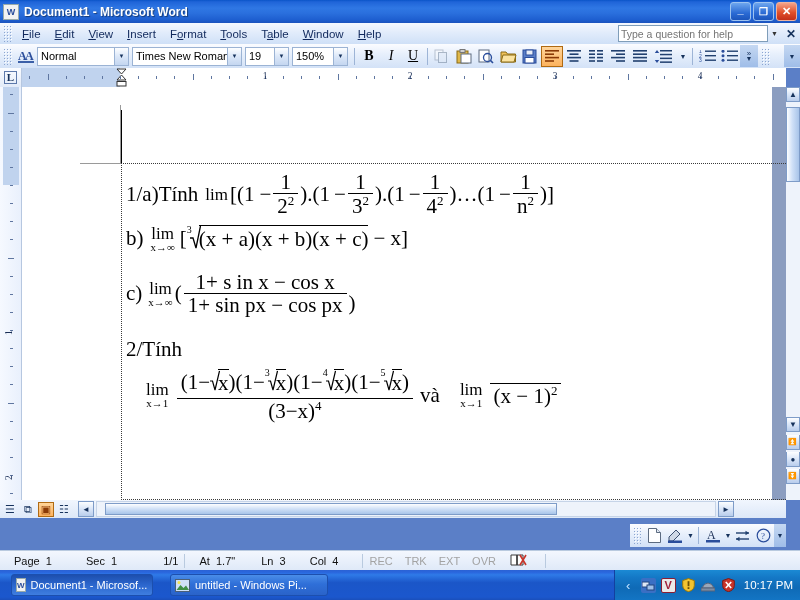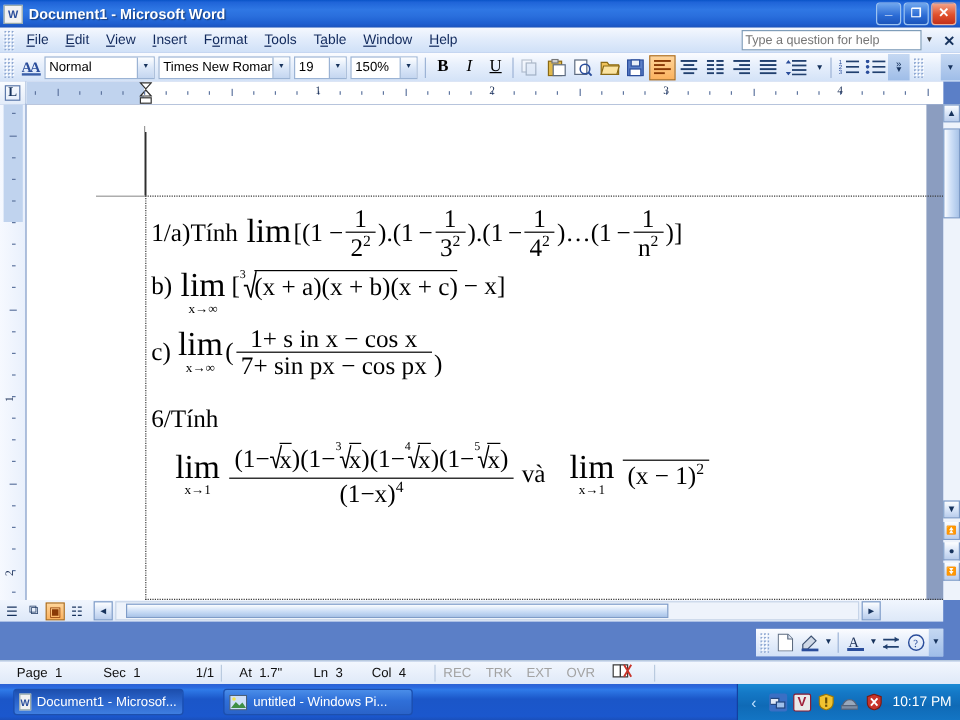--- a/index.html
+++ b/index.html
@@ -104,21 +104,21 @@
   .textbox{ position:absolute; border:1px dotted #3a3a3a; }
 
   .math{ position:absolute; font-family:"Liberation Serif",serif; color:#000; }
   .mline{ font-size:21px; white-space:nowrap; display:flex; align-items:center; }
   .frac{ display:inline-flex; flex-direction:column; align-items:center; vertical-align:middle;
     margin:0 2px; }
   .frac .num{ padding:0 4px; line-height:1.05;}
   .frac .den{ padding:0 4px; line-height:1.05;}
   .frac .bar{ width:100%; height:1px; background:#000; }
   .lim{ display:inline-flex; flex-direction:column; align-items:center; margin:0 2px; }
-  .lim .big{ font-size:28px; line-height:1; }
+  .lim .big{ font-size:17px; line-height:1; }
   .lim .sub{ font-size:11px; line-height:1.1; margin-top:-1px;}
   sup{ font-size:.62em; vertical-align:super; }
   .rad{ display:inline-flex; align-items:stretch; }
   .radidx{ font-size:10px; align-self:flex-start; margin-right:-2px; margin-top:-1px;}
   .radbody{ border-top:1px solid #000; padding-top:0px; margin-left:-1px;}
 
   
   .viewbar{ position:absolute; left:0; top:500px; width:786px; height:18px;
      background:linear-gradient(180deg,#f1f6fe,#dde8f8); display:flex; align-items:center; }
   .vbtn{ width:16px;height:15px; margin-left:2px; display:flex;align-items:center;justify-content:center;
@@ -570,26 +570,26 @@
         <span>c)</span>
         <span style="width:4px"></span>
         <span class="lim">
           <span class="big">lim</span>
           <span class="sub">x→∞</span>
         </span>
         <span>(</span>
         <span class="frac">
           <span class="num">1+ s in x − cos x</span>
           <span class="bar"></span>
-          <span class="den">7+ sin px − cos px</span>
+          <span class="den">1+ sin px − cos px</span>
         </span>
         <span style="align-self:flex-end">)</span>
       </div>
 
-      <div class="math" style="left:104px;top:250px;font-size:21px">6/Tính</div>
+      <div class="math" style="left:104px;top:250px;font-size:21px">2/Tính</div>
 
       <div class="math mline" style="left:122px;top:282px;">
         <span class="lim">
           <span class="big">lim</span>
           <span class="sub">x→1</span>
         </span>
         <span style="width:3px"></span>
         <span class="frac" style="margin:0 3px">
           <span class="num" style="display:flex;align-items:flex-start">
             <span style="line-height:1.3">(1−</span>
@@ -622,21 +622,21 @@
             <span class="rad">
               <span class="radidx">5</span>
               <svg width="10" height="23" viewBox="0 0 10 23">
                   <path d="M0 12 L2.5 12 L5 21 L9.5 2" fill="none" stroke="#000" stroke-width="1.2"></path>
                 </svg>
               <span class="radbody" style="line-height:1.32;margin-left:-2px">x</span>
             </span>
             <span style="line-height:1.3">)</span>
           </span>
           <span class="bar"></span>
-          <span class="den"><span>(1−x)</span><sup>4</sup></span>
+          <span class="den"><span>(3−x)</span><sup>4</sup></span>
         </span>
         <span style="width:4px"></span>
         <span>và</span>
         <span style="width:18px"></span>
         <span class="lim">
           <span class="big">lim</span>
           <span class="sub">x→1</span>
         </span>
         <span style="width:3px"></span>
         <span class="frac">
@@ -775,21 +775,21 @@
 
   <div class="taskbar">
 
     <div class="taskbtn active" style="margin-left:11px;width:142px">
       <span style="width:14px;height:14px;background:#f2f2f2;border:1px solid #9aa;display:flex;
         align-items:center;justify-content:center;font-size:8px;color:#2a4d9b;font-weight:bold">W</span>
       <span>Document1 - Microsof...</span>
     </div>
 
 
-    <div class="taskbtn" style="width:158px;margin-left:33px">
+    <div class="taskbtn" style="width:158px;margin-left:17px">
       <svg width="15" height="13" viewBox="0 0 15 13">
         <rect x="0.5" y="0.5" width="14" height="12" fill="#cfe0f7" stroke="#4b6078"></rect>
         <path d="M1.5 11 l4-5 l3 3 l2.5-2.5 l3 4.5z" fill="#3f8f45"></path>
         <circle cx="4" cy="3.5" r="1.5" fill="#f2e34a"></circle>
       </svg>
       <span>untitled - Windows Pi...</span>
     </div>
 
     <div class="tray">
       <span class="trayicon" style="color:#bfe0ff;font-size:13px">‹</span>

